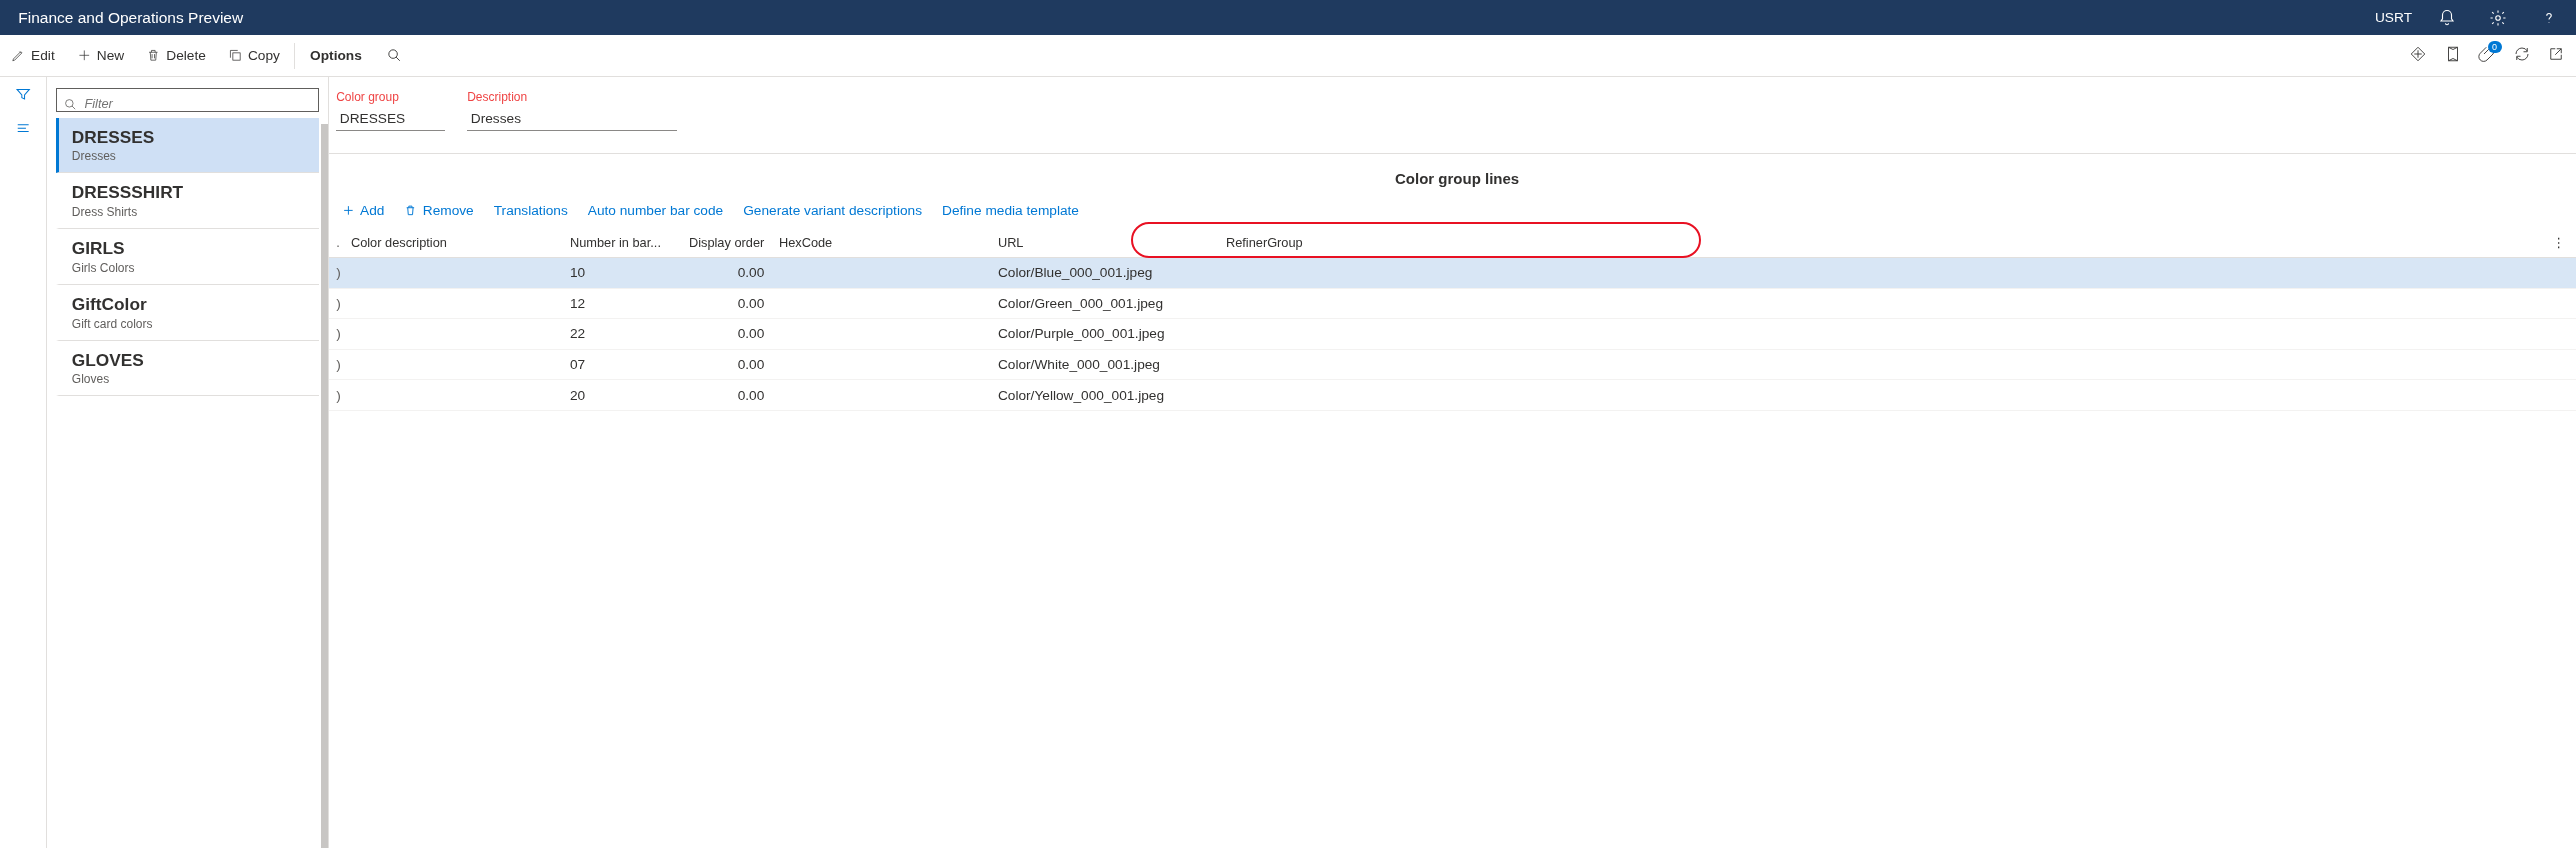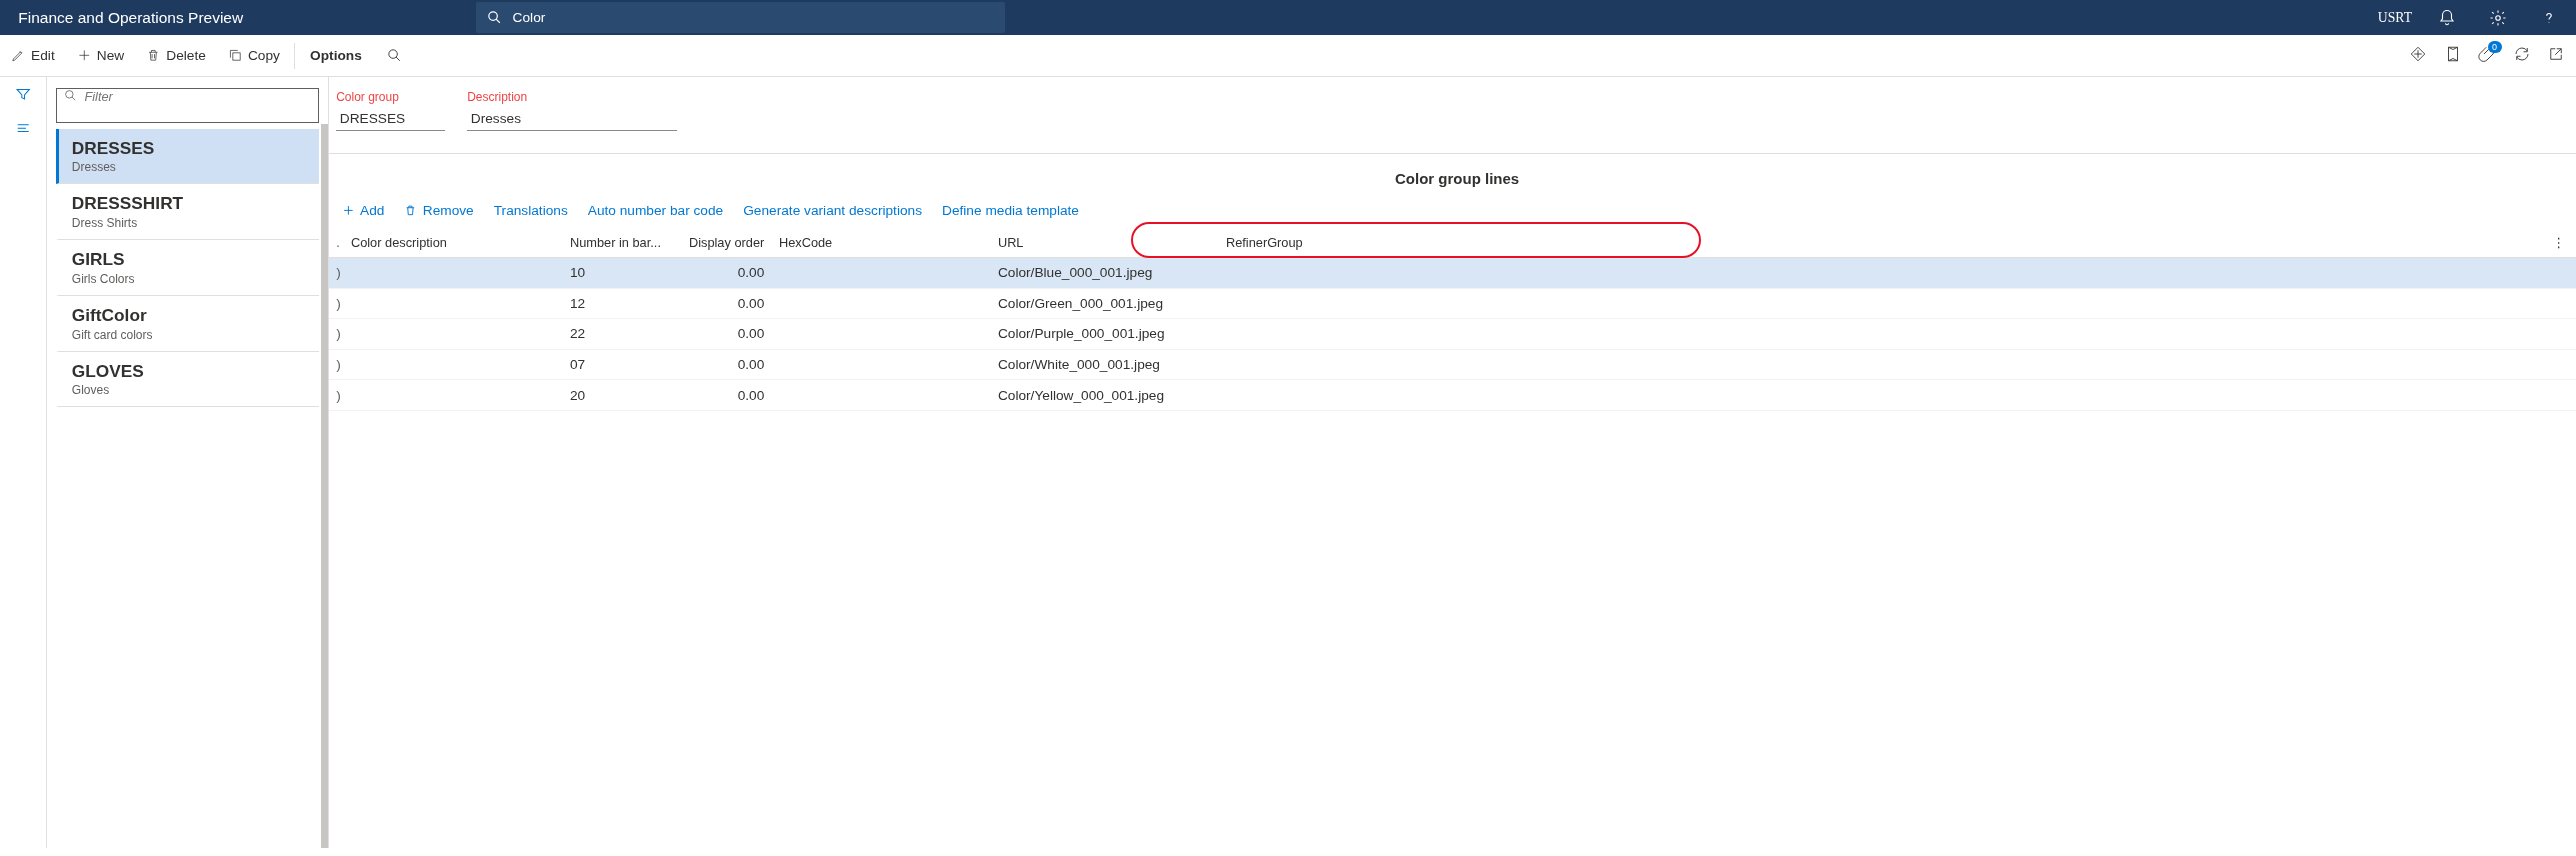--- a/index.html
+++ b/index.html
@@ -6,21 +6,21 @@
     body { font-family: "Segoe UI", sans-serif; font-size: 12.8px; color: #323130; background: #fff; width: 2576px; }
     
     
     .topbar { background: #1f3a5f; height: 35px; display: flex; align-items: center; padding: 0 11px; color: #fff; }
     .topbar-title { font-size: 15.5px; font-weight: 400; padding-left: 7.3px; flex: 0 0 auto; width: 465px; }
     .searchbox { display: flex; align-items: center; background: #2b4a6f; border-radius: 1.8px; height: 31px; width: 529px; padding: 0 11px; }
     .searchbox svg { width: 14.6px; height: 14.6px; margin-right: 11px; fill: #fff; }
     .searchbox-text { color: #fff; font-size: 13.7px; }
     .topbar-spacer { flex: 1; }
     .topbar-right { display: flex; align-items: center; gap: 18px; }
-    .topbar-right .user { font-size: 13.7px; font-family: Liberation Serif, serif; }
+    .topbar-right .user { font-size: 13.7px; }
     .topbar-right .icon-btn { width: 33px; height: 33px; display: flex; align-items: center; justify-content: center; }
     .topbar-right svg { width: 18px; height: 18px; fill: none; stroke: #fff; stroke-width: 1.5; }
     
     
     .cmdbar { height: 42px; display: flex; align-items: center; border-bottom: 0.9px solid #e1dfdd; padding: 0 0; }
     .cmdbar .cmd { display: flex; align-items: center; gap: 5.5px; padding: 5.5px 11px; font-size: 13.7px; cursor: pointer; }
     .cmdbar .cmd svg { width: 14.6px; height: 14.6px; stroke: #323130; fill: none; stroke-width: 1.2; }
     .cmdbar .options { font-weight: 600; border-left: 0.9px solid #e1dfdd; padding-left: 14.6px; margin-left: 3.6px; }
     .cmdbar .search-icon { margin-left: 14.6px; width: 14.6px; height: 14.6px; stroke: #323130; fill: none; stroke-width: 1.5; }
     .cmdbar-spacer { flex: 1; }
@@ -29,21 +29,21 @@
     .badge-icon { position: relative; }
     .badge { position: absolute; top: -3.6px; right: -5.5px; background: #0078d4; color: #fff; border-radius: 9px; font-size: 9px; padding: 0.9px 4.6px; }
     
     
     .main { display: flex; height: calc(857px - 44px - 42px); }
     .leftrail { width: 47px; border-right: 0.9px solid #e1dfdd; display: flex; flex-direction: column; align-items: center; padding-top: 9px; gap: 14.6px; }
     .leftrail svg { width: 16.4px; height: 16.4px; stroke: #0078d4; fill: none; stroke-width: 1.5; }
     .leftrail .lines-icon { stroke: #0078d4; }
     
     .listpanel { width: 282px; padding: 11px 9px 0 9px; border-right: 0.9px solid #e1dfdd; position: relative; }
-    .filterbox { display: flex; align-items: flex-start; border: 0.9px solid #605e5c; height: 35px; padding: 0 7.3px; margin-bottom: 5.5px; }
+    .filterbox { display: flex; align-items: flex-end; border: 0.9px solid #605e5c; height: 24px; padding: 0 7.3px; margin-bottom: 5.5px; }
     .filterbox svg { width: 12.8px; height: 12.8px; margin-right: 7.3px; stroke: #605e5c; fill: none; stroke-width: 1.5; }
     .filterbox input { border: none; outline: none; font-size: 12.8px; font-style: italic; color: #605e5c; flex: 1; }
     .list-item { padding: 9px 12.8px; border-bottom: 0.9px solid #e1dfdd; cursor: pointer; border-left: 3.6px solid transparent; }
     .list-item.selected { background: #cfe0f5; border-left: 3.6px solid #0078d4; }
     .list-item .code { font-size: 17.3px; font-weight: 600; }
     .list-item .desc { font-size: 12px; color: #605e5c; margin-top: 1.8px; }
     .list-scroll { position: absolute; right: 0; top: 47px; bottom: 0; width: 7.3px; background: #c8c6c4; }
     
     .detailpanel { flex: 1; padding: 12.8px 0 0 0; overflow: hidden; }
     .detail-header { padding: 0 0 0 3.6px; }
@@ -75,27 +75,20 @@
     .col.ref { width: 128px; flex: 0 0 128px;}
     .grid-header .col.more { flex: 1; text-align: right; padding-right: 11px;}
     
     .highlight-ring { position: absolute; border: 2.7px solid #e81123; border-radius: 25.5px; height: 36px; pointer-events: none; z-index: 5; left: 802px; width: 570px; top: -5.5px;}
   </style>
 </head>
 <body>
 
 <div class="topbar">
   <div class="topbar-title">Finance and Operations Preview</div>
-  <div class="searchbox">
-    <svg viewBox="0 0 24 24">
-        <circle cx="10" cy="10" r="7" stroke="#fff" fill="none" stroke-width="2"></circle>
-        <line x1="15" y1="15" x2="21" y2="21" stroke="#fff" stroke-width="2"></line>
-      </svg>
-    <span class="searchbox-text">Color</span>
-  </div>
   <div class="topbar-spacer"></div>
   <div class="topbar-right">
     <span class="user">USRT</span>
     <div class="icon-btn">
         <svg viewBox="0 0 24 24">
           <path d="M6 8a6 6 0 0112 0v5l2 3H4l2-3V8z M10 19a2 2 0 004 0"></path>
         </svg>
       </div>
     <div class="icon-btn">
         <svg viewBox="0 0 24 24">

